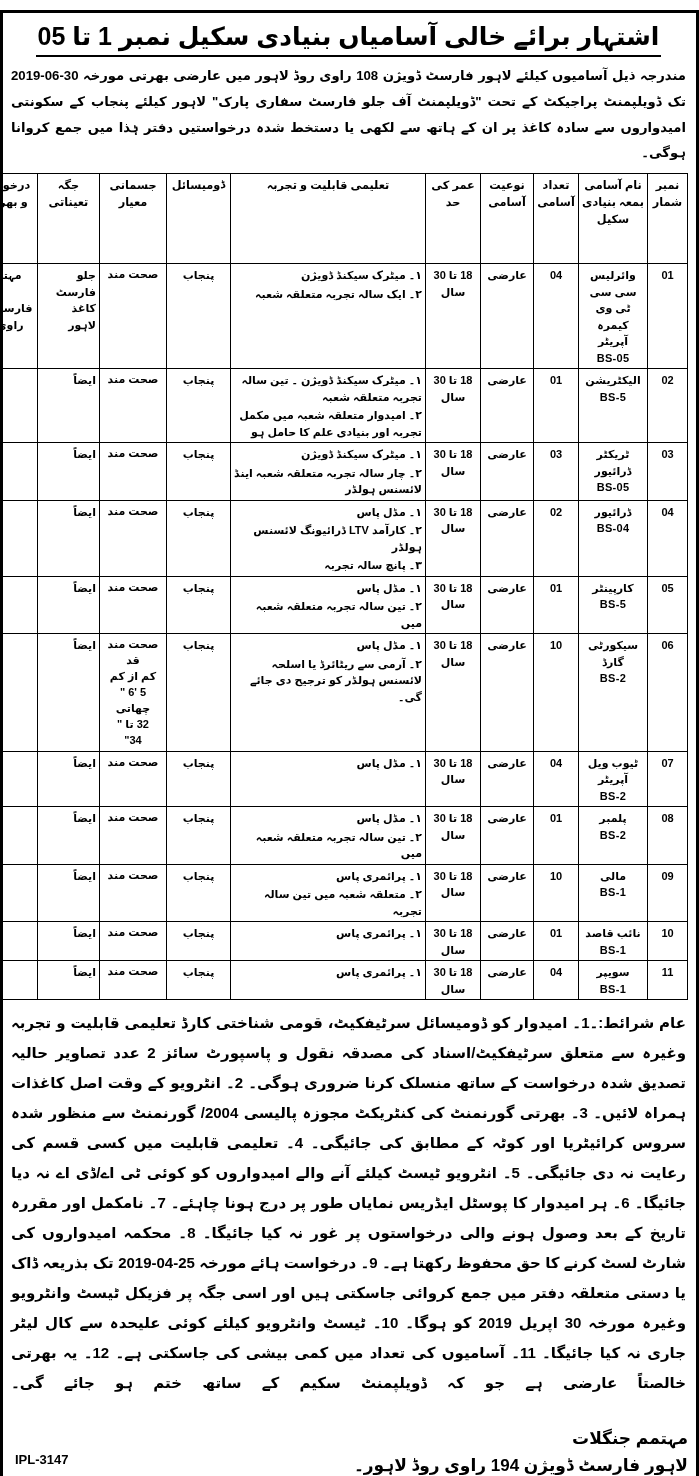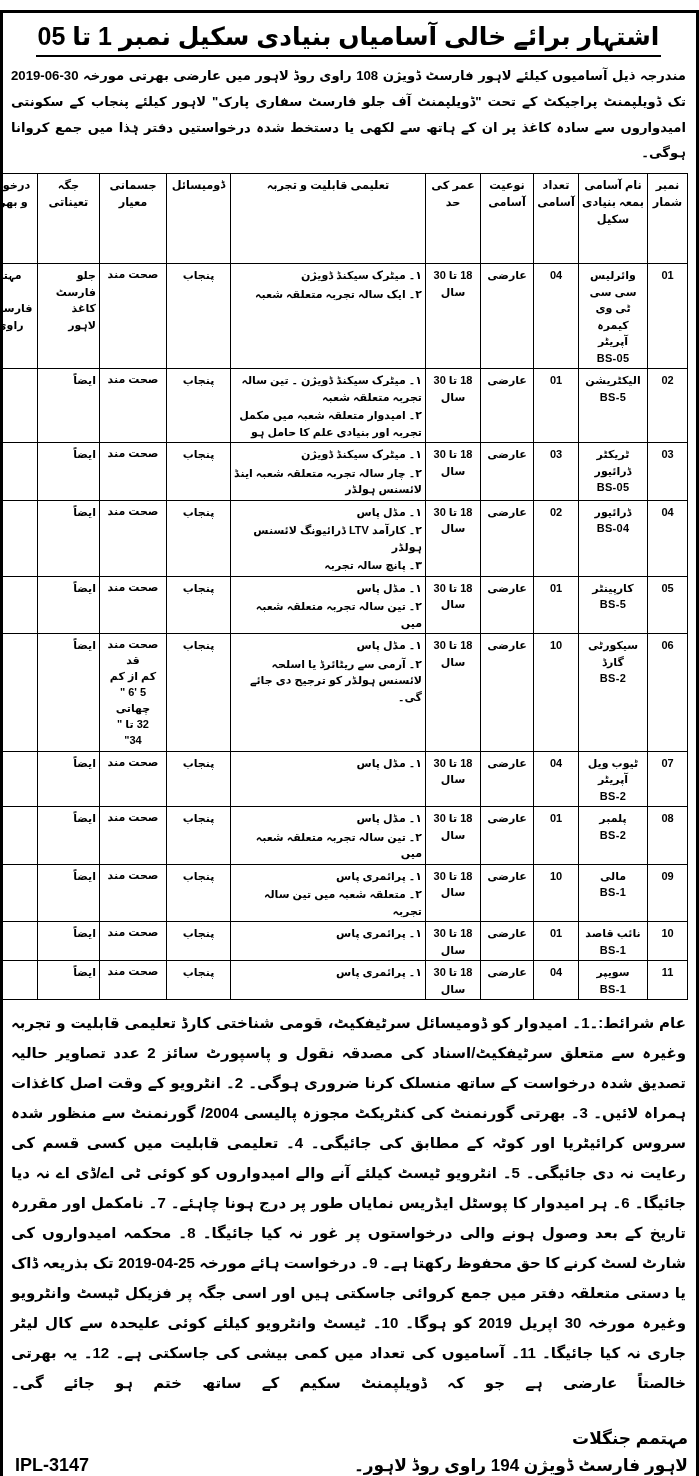--- a/index.html
+++ b/index.html
@@ -122,22 +122,22 @@
   }
   .sig2 {
     font-size: 17px;
     font-weight: bold;
     line-height: 1.6;
     letter-spacing: .2px;
   }
   .refcode {
     position: absolute;
     left: 6px;
-    bottom: 7px;
-    font-size: 18px;
+    bottom: 16px;
+    font-size: 13px;
     font-weight: bold;
     direction: ltr;
     font-family: "Liberation Sans", sans-serif;
   }
 </style>
 </head>
 <body>
 
 <div class="page">
 

